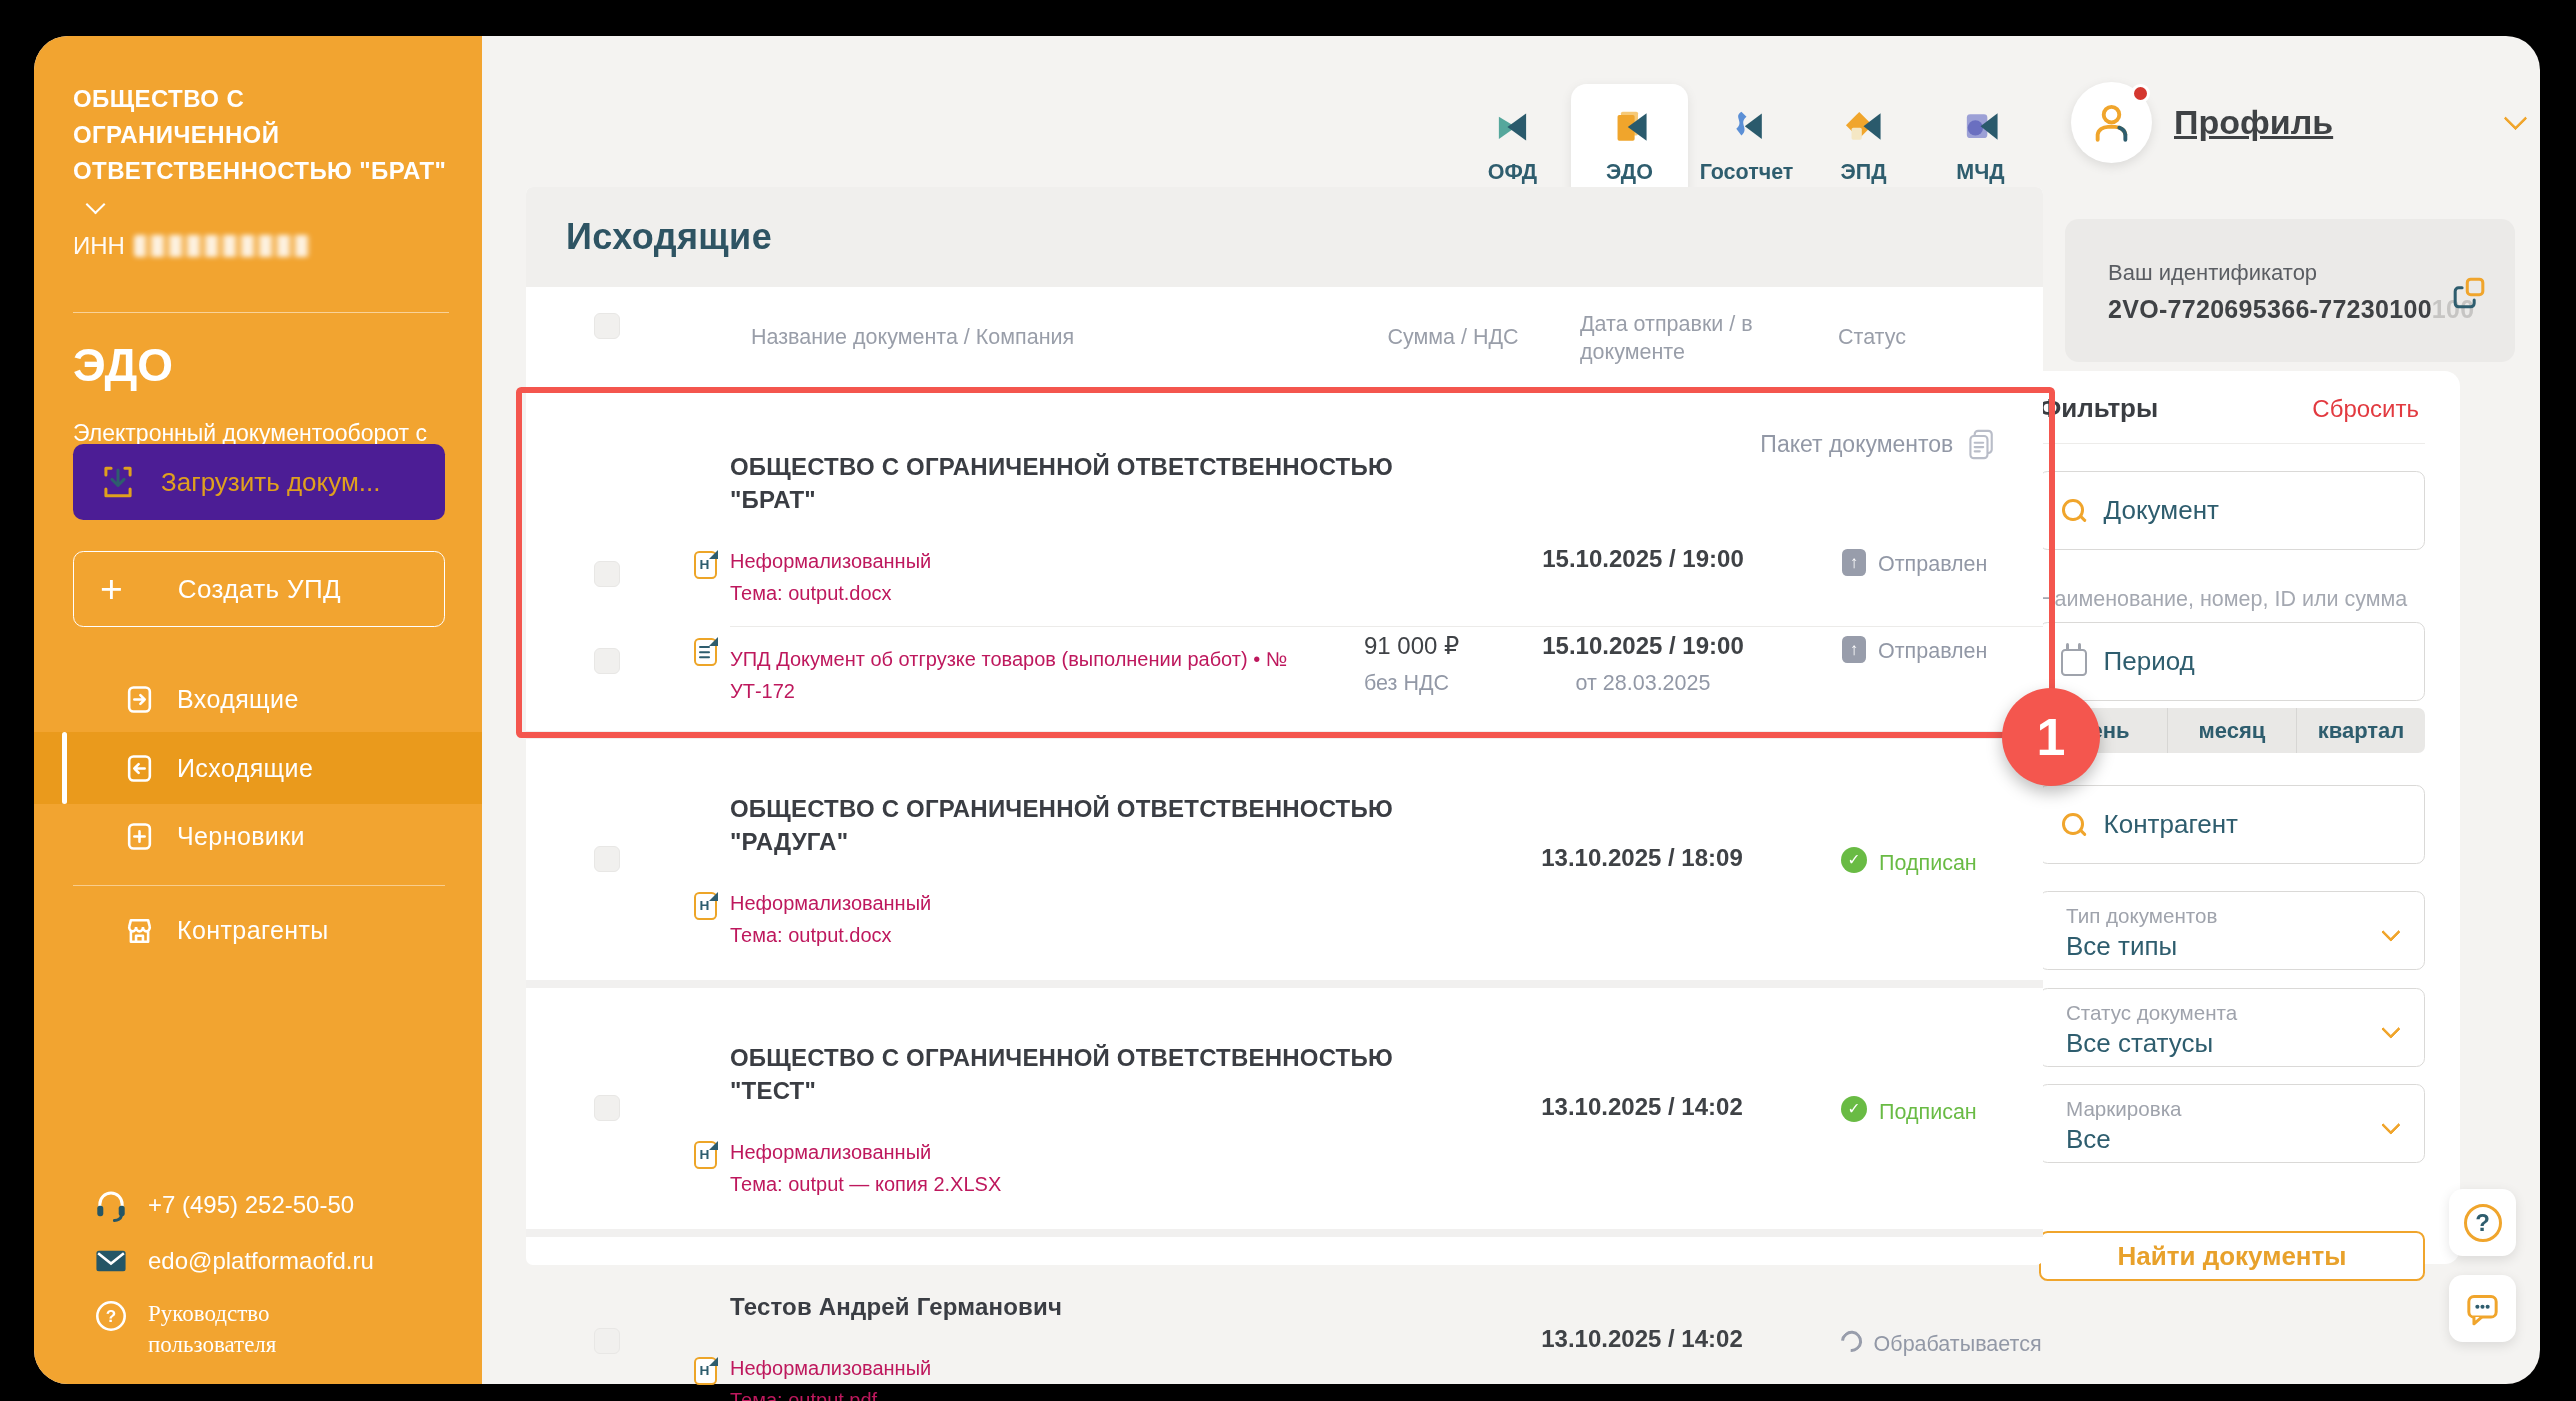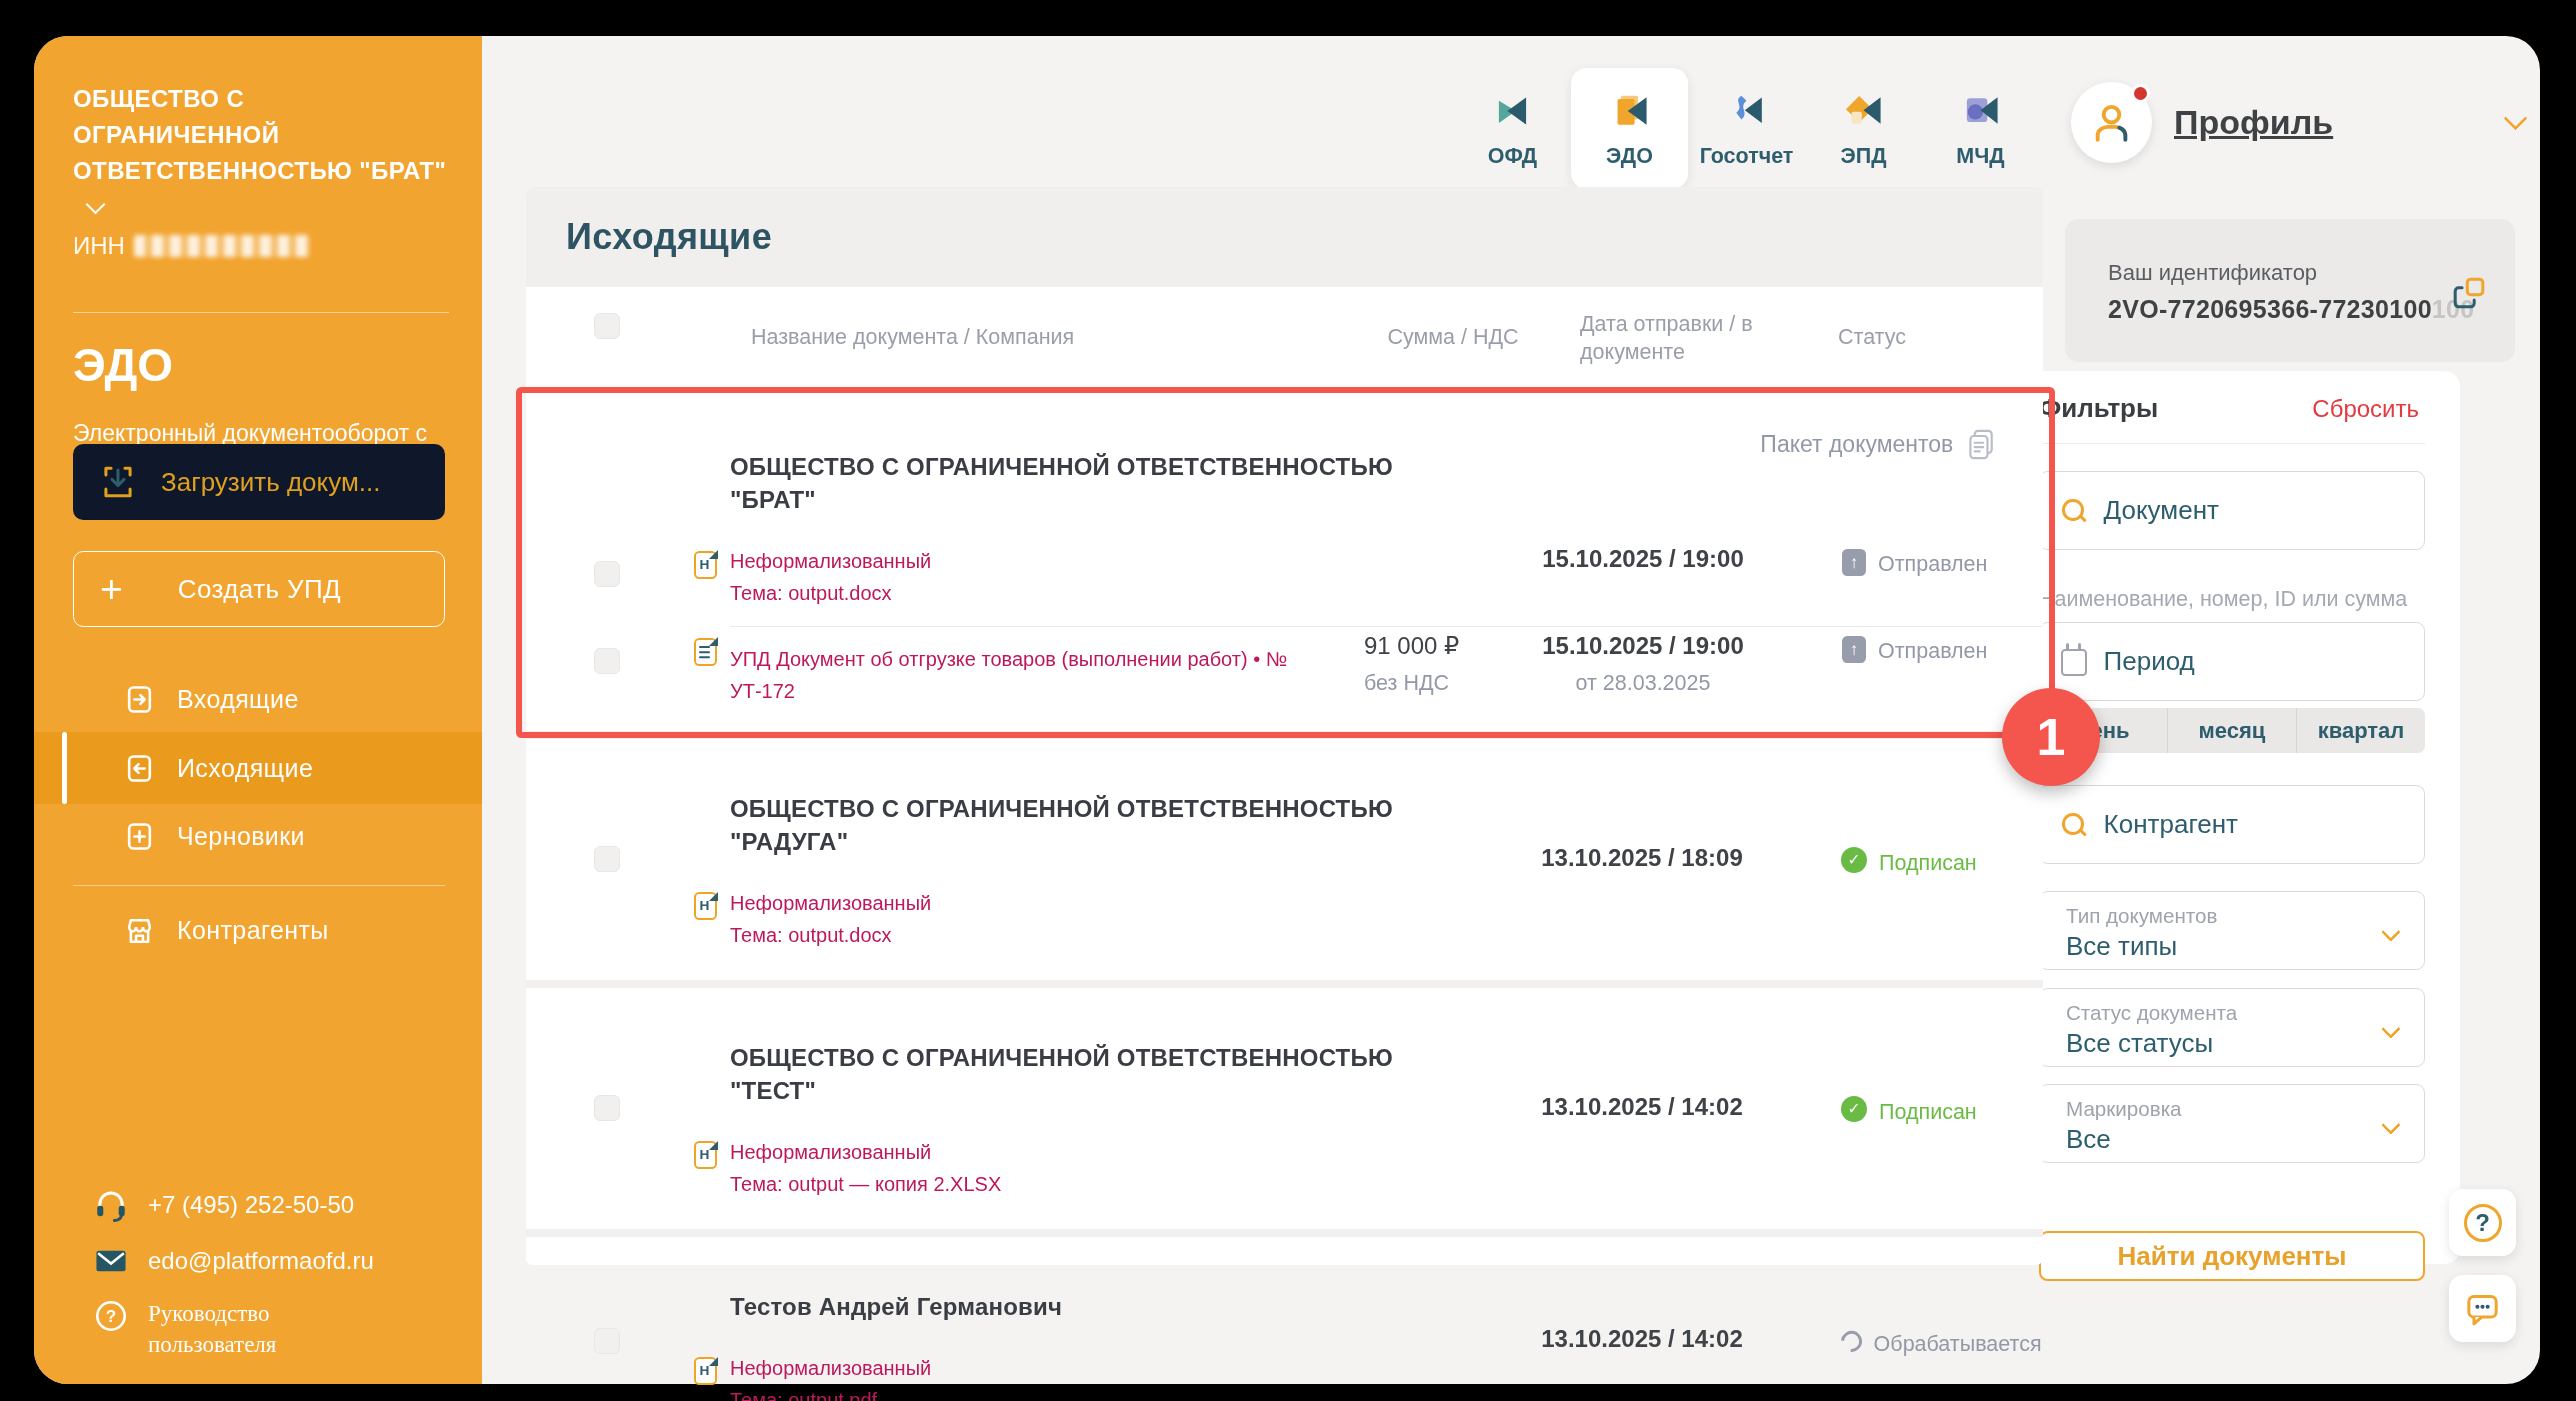--- a/index.html
+++ b/index.html
@@ -12,42 +12,42 @@
     border-radius:34px 0 0 34px;color:#fff;}
   .sb-company{position:absolute;left:39px;top:45px;width:378px;font-size:24px;font-weight:700;line-height:36px;letter-spacing:0.4px;}
   .sb-company .chev{display:inline-block;width:13.7px;height:13.7px;border-right:2.6px solid #fff;border-bottom:2.6px solid #fff;transform:rotate(45deg) translateY(-5.2px);margin-left:12px;}
   .sb-inn{position:absolute;left:39px;top:196px;font-size:24px;color:rgba(255,255,255,.95);}
   .censored{display:inline-block;width:176px;height:22px;margin-left:8.6px;vertical-align:-3.4px;border-radius:3.4px;
     background:repeating-linear-gradient(90deg,rgba(255,255,255,.85) 0 11px,rgba(255,255,255,.25) 11px 18px);filter:blur(2.6px);}
   .sb-div1{position:absolute;left:39px;top:276px;width:376px;height:0;border-top:1.7px solid rgba(255,255,255,.5);}
   .sb-product{position:absolute;left:39px;top:302px;font-size:46px;font-weight:700;}
   .sb-desc{position:absolute;left:39px;top:378px;width:369px;font-size:23px;line-height:39px;}
   .sb-btn{position:absolute;left:39px;width:372px;height:76px;border-radius:10.3px;display:flex;align-items:center;cursor:pointer;}
-  #btn-upload{top:408px;background:#0f172a;color:#DFA01E;}
+  #btn-upload{top:408px;background:#4c1d95;color:#DFA01E;}
   #btn-upload .lbl{font-size:26px;margin-left:24px;}
   #btn-create{top:515px;border:1.7px solid #fff;color:#fff;}
   #btn-create .plus{font-size:39px;font-weight:300;margin-left:26px;line-height:0;}
   #btn-create .lbl{font-size:26px;margin-left:55px;letter-spacing:0.4px;}
   .dl-ic{width:38px;height:38px;margin-left:26px;position:relative;flex:none;}
   .sb-nav{position:absolute;left:0;top:631px;width:448px;}
   .nav-item{position:relative;height:65px;display:flex;align-items:center;padding-left:90px;cursor:pointer;}
   .nav-item .nlbl{font-size:25px;margin-left:22px;letter-spacing:0.4px;}
   .nav-item.active{background:#EA9A1C;height:72px;}
   .nav-item.active::before{content:'';position:absolute;left:27.5px;top:0;width:5.2px;height:100%;background:#fff;border-radius:2.6px;}
   .nav-sep{margin:15.5px 0 12px 39px;width:372px;border-top:1.7px solid rgba(255,255,255,.45);}
   .sb-contact{position:absolute;left:59px;display:flex;align-items:center;color:#fff;}
   .sb-contact .clbl{font-size:24px;margin-left:19px;}
   #contact-phone{top:1151px;}
   #contact-email{top:1207px;}
   #contact-guide{top:1262px;align-items:flex-start;}
   #contact-guide .clbl{width:223px;line-height:31px;font-size:23px;font-family:Liberation Serif, serif;}
   svg{display:block;}
 
   
-  #topnav{position:absolute;left:1420px;top:32px;display:flex;}
+  #topnav{position:absolute;left:1420px;top:48px;display:flex;}
   .tab{width:117px;height:121px;display:flex;flex-direction:column;align-items:center;justify-content:flex-start;
     padding-top:19px;border-radius:15.5px;cursor:pointer;}
   .tab.active{background:#fff;box-shadow:0 3.4px 12px rgba(0,0,0,.08);}
   .tab .ticon{height:48px;display:flex;align-items:center;}
   .tab .tlbl{margin-top:8.6px;font-size:21.5px;color:#2E5D6E;font-weight:600;}
 
   
   #profile{position:absolute;left:2037px;top:46px;width:434px;height:81px;}
   .avatar{position:absolute;left:0;top:0;width:81px;height:81px;background:#fff;border-radius:50%;
     box-shadow:0 3.4px 10.3px rgba(0,0,0,.10);display:flex;align-items:center;justify-content:center;}

